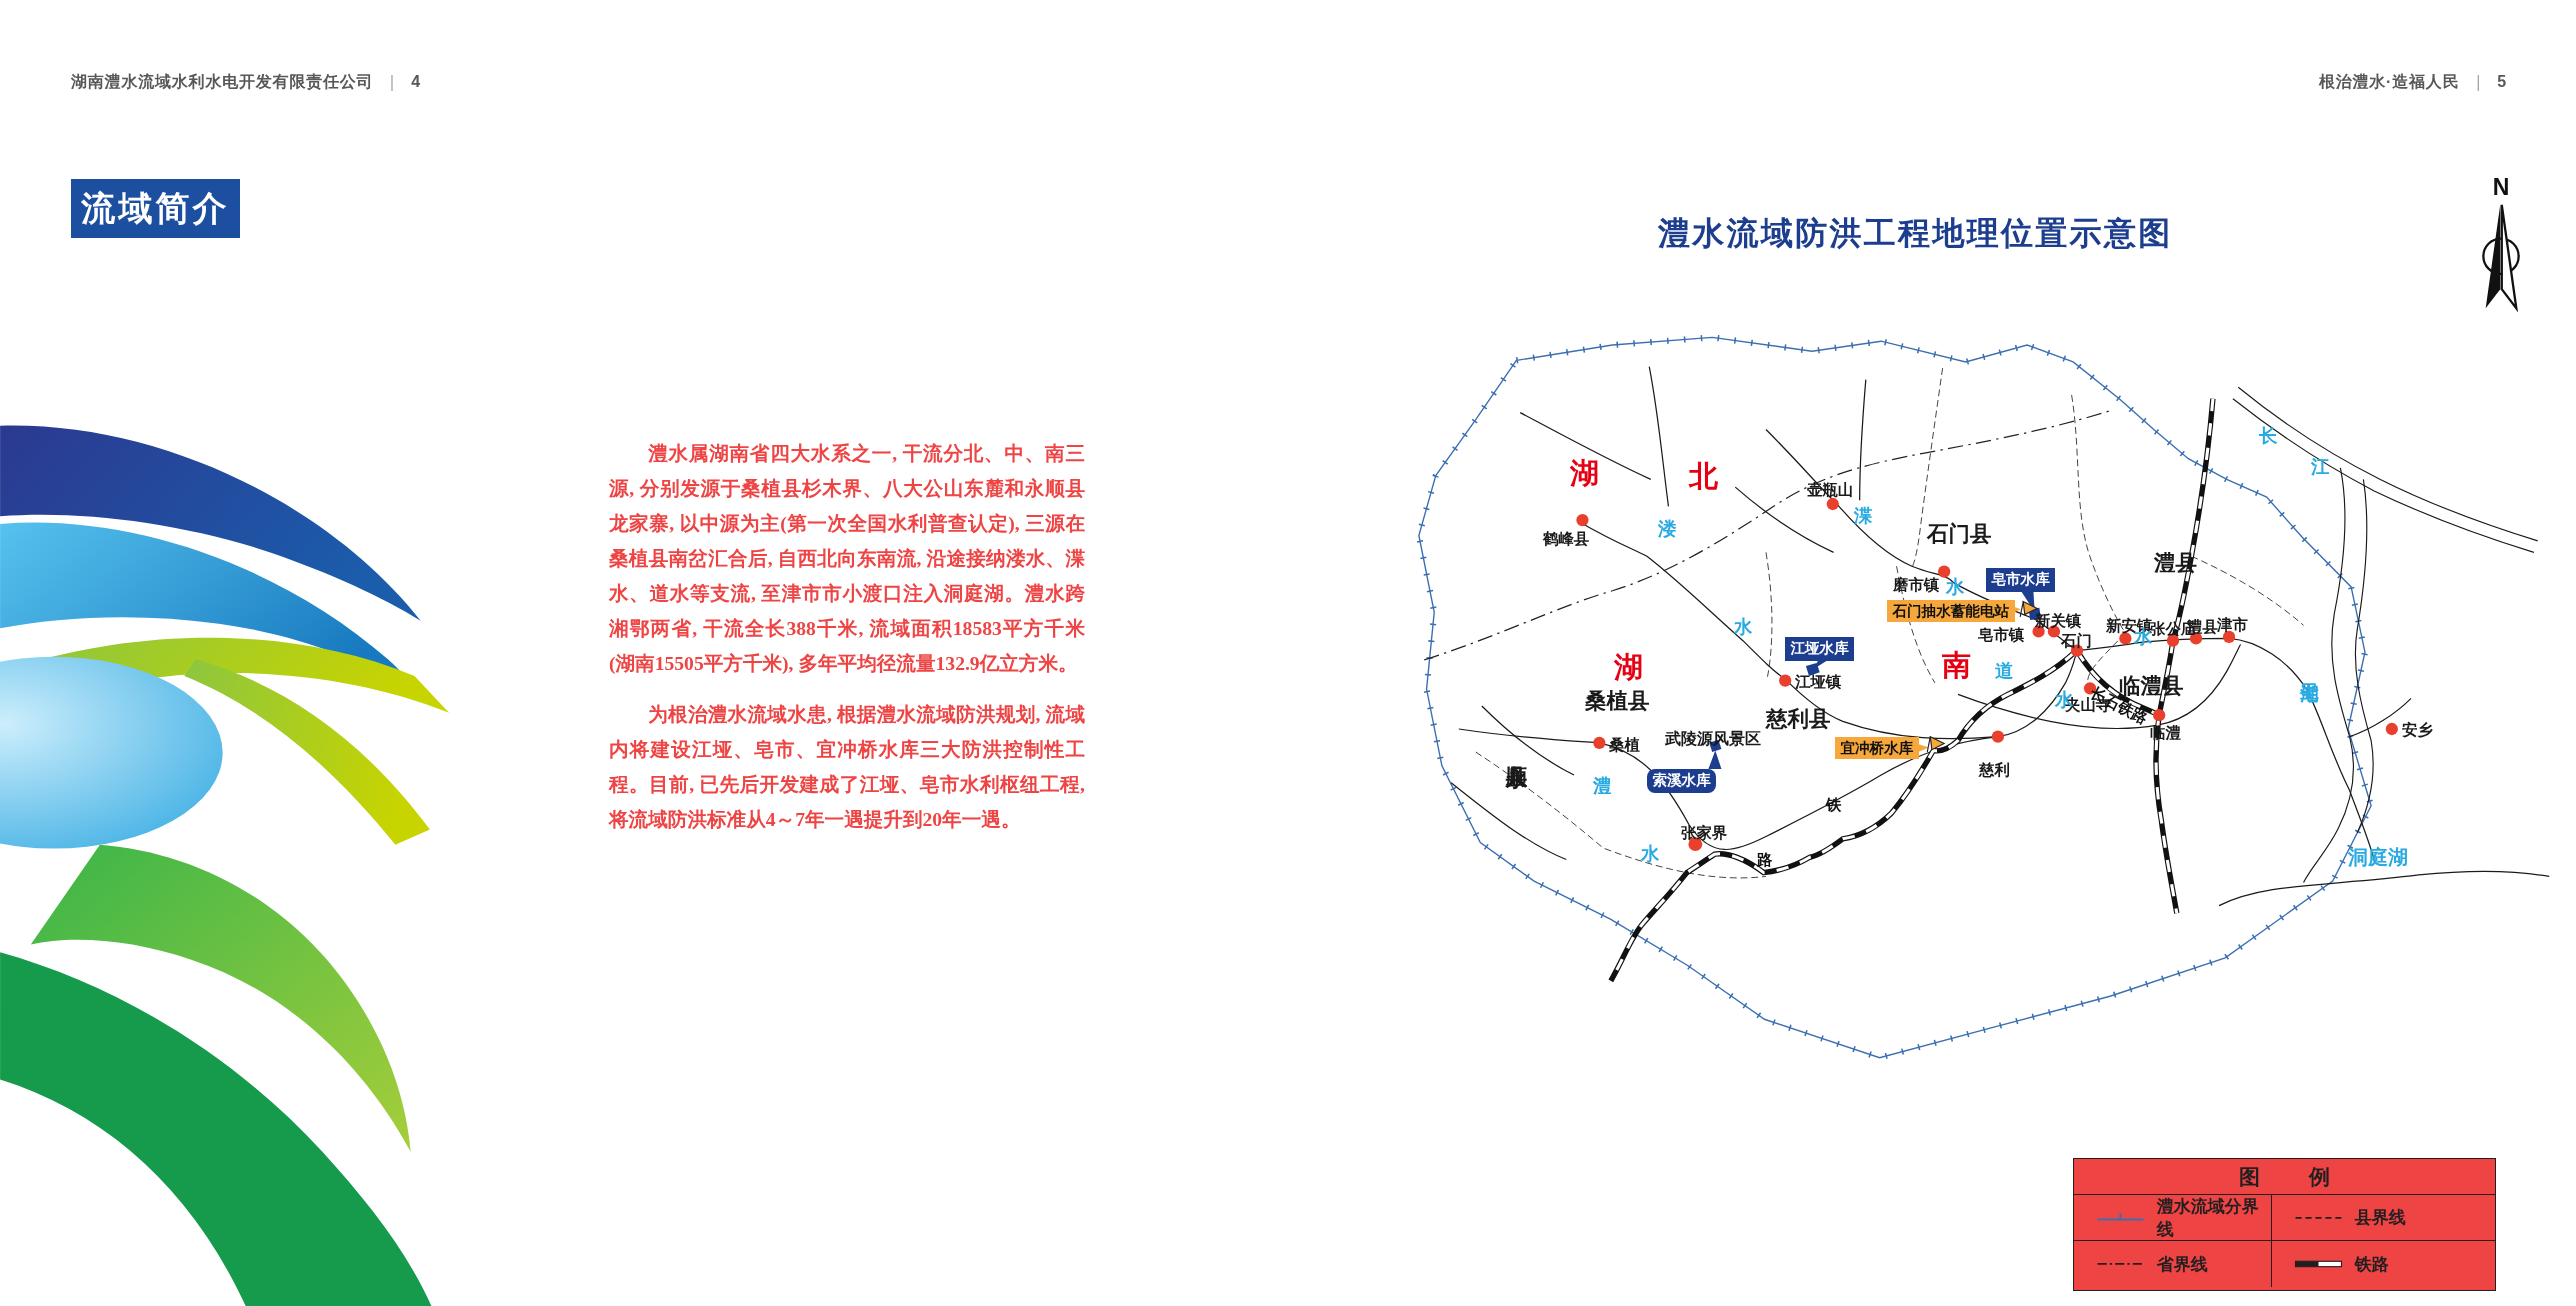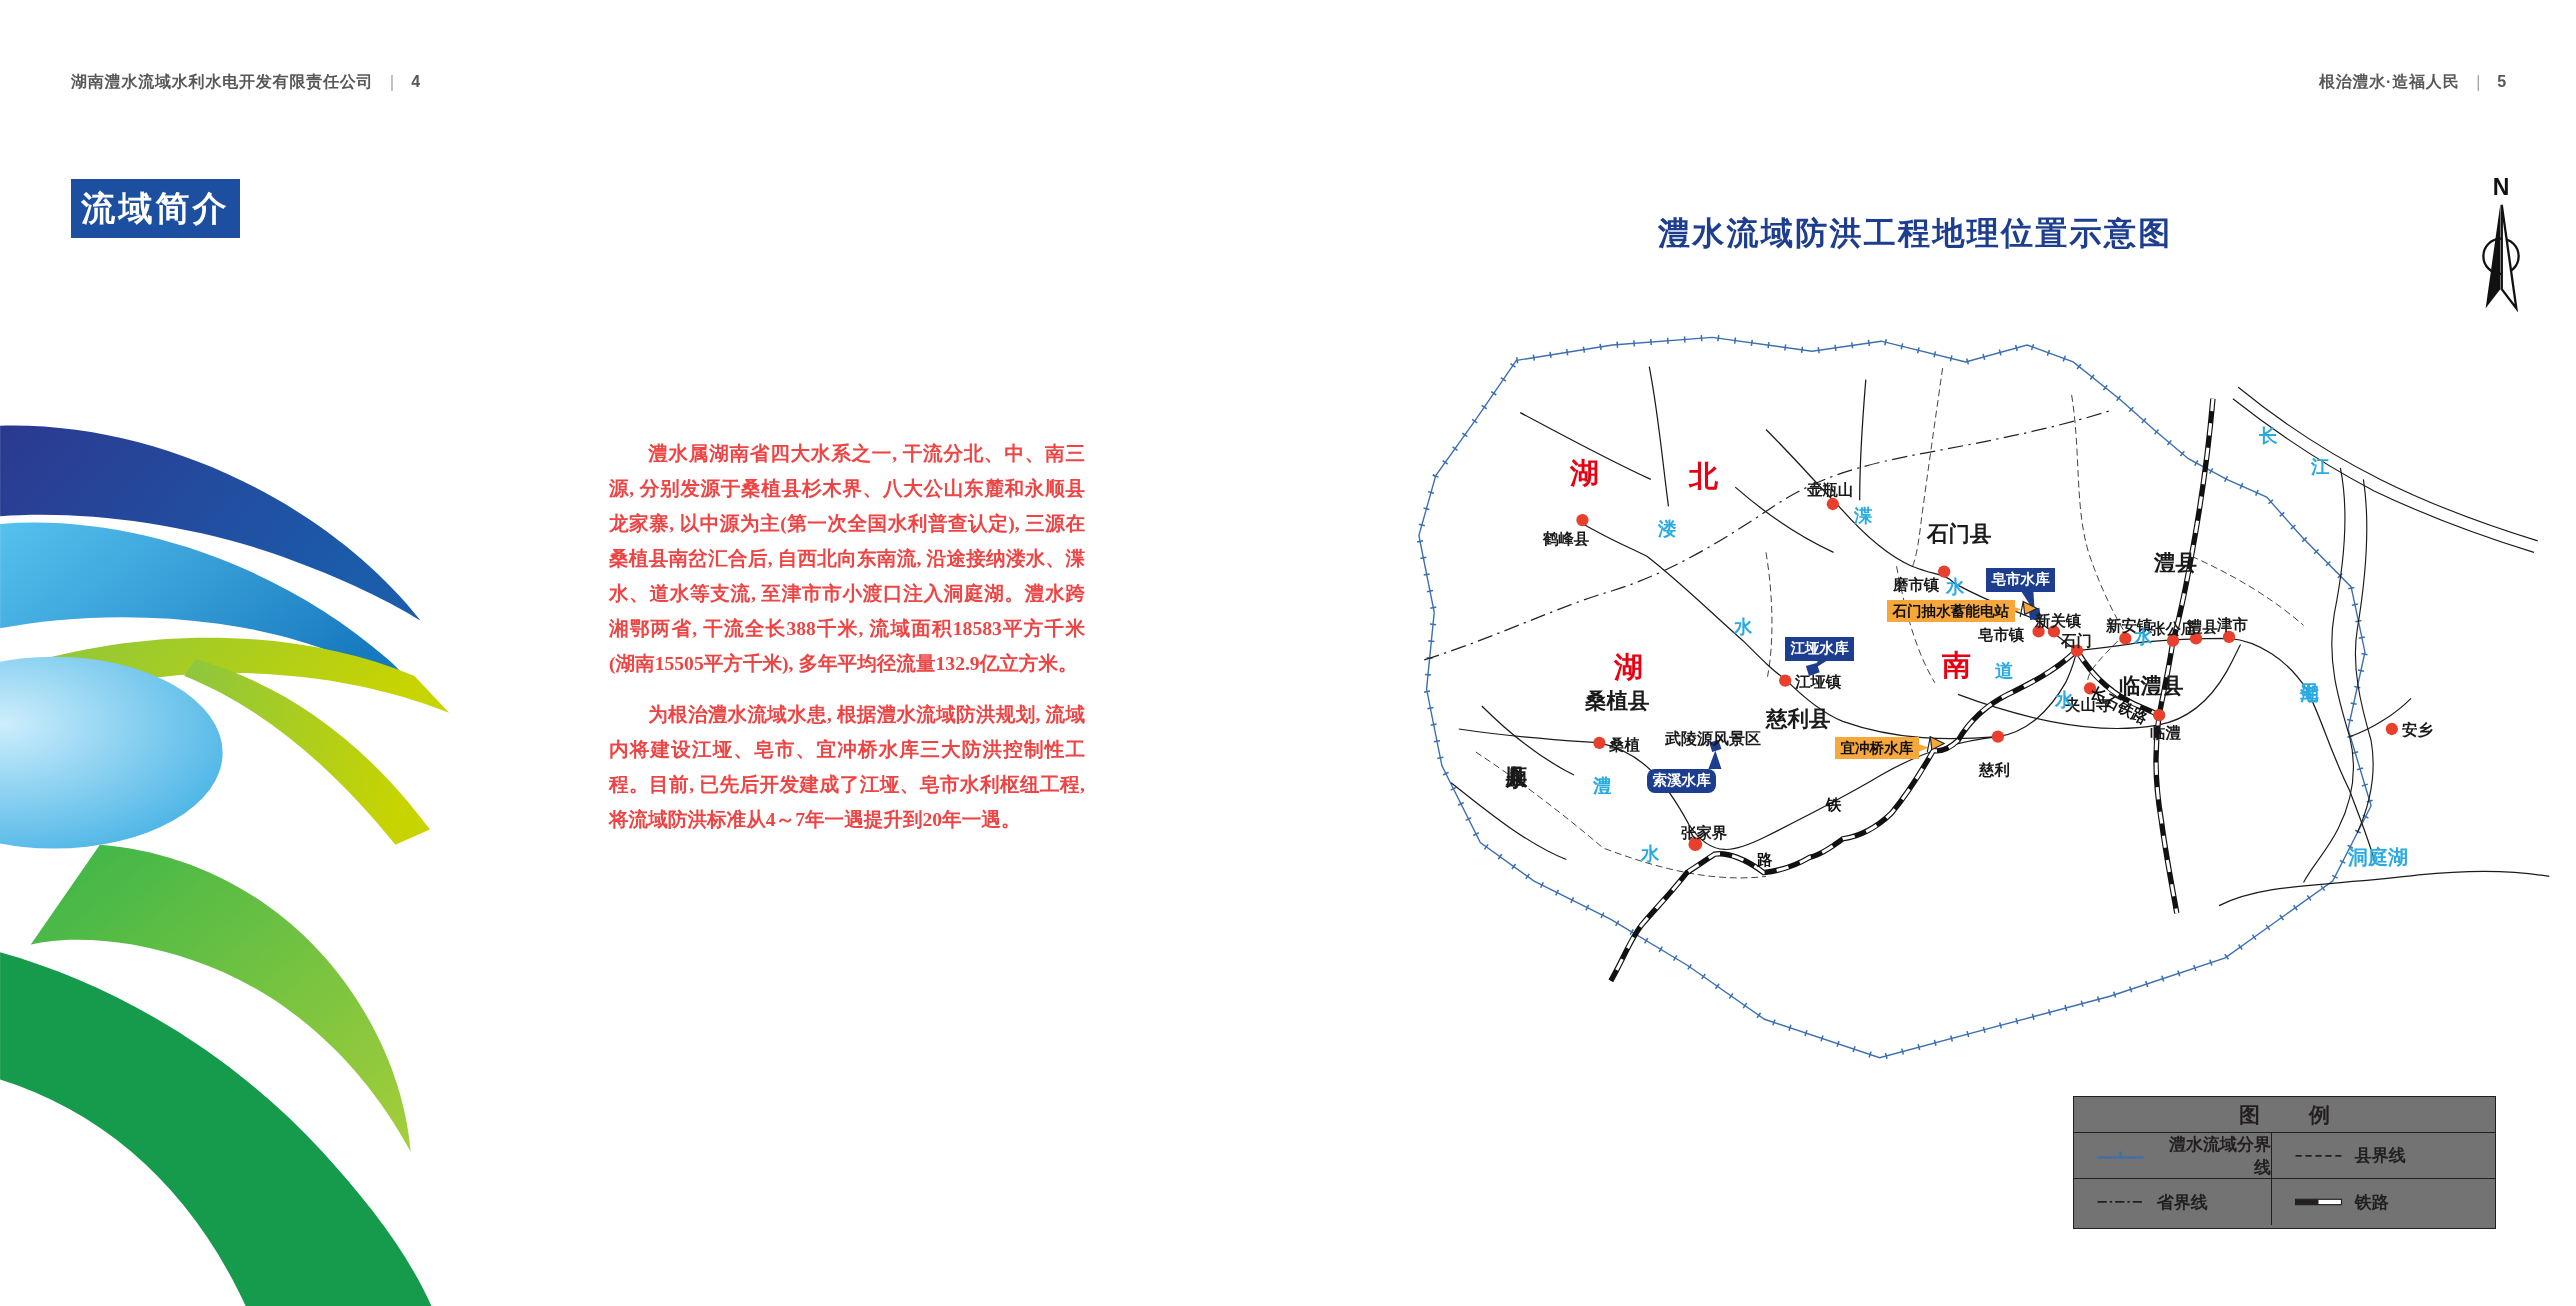--- a/index.html
+++ b/index.html
@@ -24,21 +24,21 @@
   .county{font-size:21.5px;color:#1a1a1a;font-family:Liberation Serif, serif;}
   .scenic{font-size:16px;color:#1a1a1a;}
   .town{font-size:15.4px;color:#1a1a1a;}
   .river{font-size:18.4px;color:#29abe2;}
   .lake-v,.county-v{writing-mode:vertical-rl;text-orientation:upright;}
   .navy-box{background:#1d3e8f;color:#ffffff;font-size:14.6px;font-weight:bold;padding:2.3px 5.4px;white-space:nowrap;}
   .orange-box{background:#f6a83c;color:#111111;font-size:14.6px;font-weight:bold;padding:1.5px 5.4px;white-space:nowrap;}
   .rail-word{font-size:15.4px;color:#111;}
   .rail-line-label{font-size:15.4px;color:#111;transform:rotate(27deg);transform-origin:left top;}
   
-  #legend{left:2073px;top:1096px;width:421px;height:131px;border:1.5px solid #231f20;background:#737373;text-align:right;}
+  #legend{left:2073px;top:1158px;width:421px;height:131px;border:1.5px solid #231f20;background:#ef4444;}
   #legend .lg-title{height:35px;border-bottom:1.5px solid #231f20;display:flex;align-items:center;justify-content:center;
                     font-size:21px;font-weight:bold;letter-spacing:14px;text-indent:14px;}
   #legend .lg-grid{display:grid;grid-template-columns:198px 1fr;grid-template-rows:46px 46px;}
   #legend .lg-cell{display:flex;align-items:center;gap:12.3px;padding-left:21.5px;font-size:17px;font-weight:bold;}
   #legend .c1{border-right:1.5px solid #231f20;border-bottom:1.5px solid #231f20;}
   #legend .c2{border-bottom:1.5px solid #231f20;}
   #legend .c3{border-right:1.5px solid #231f20;}
   .sym{flex:0 0 auto;}
   
   #north{left:2474px;top:174px;width:54px;height:146px;text-align:center;}

